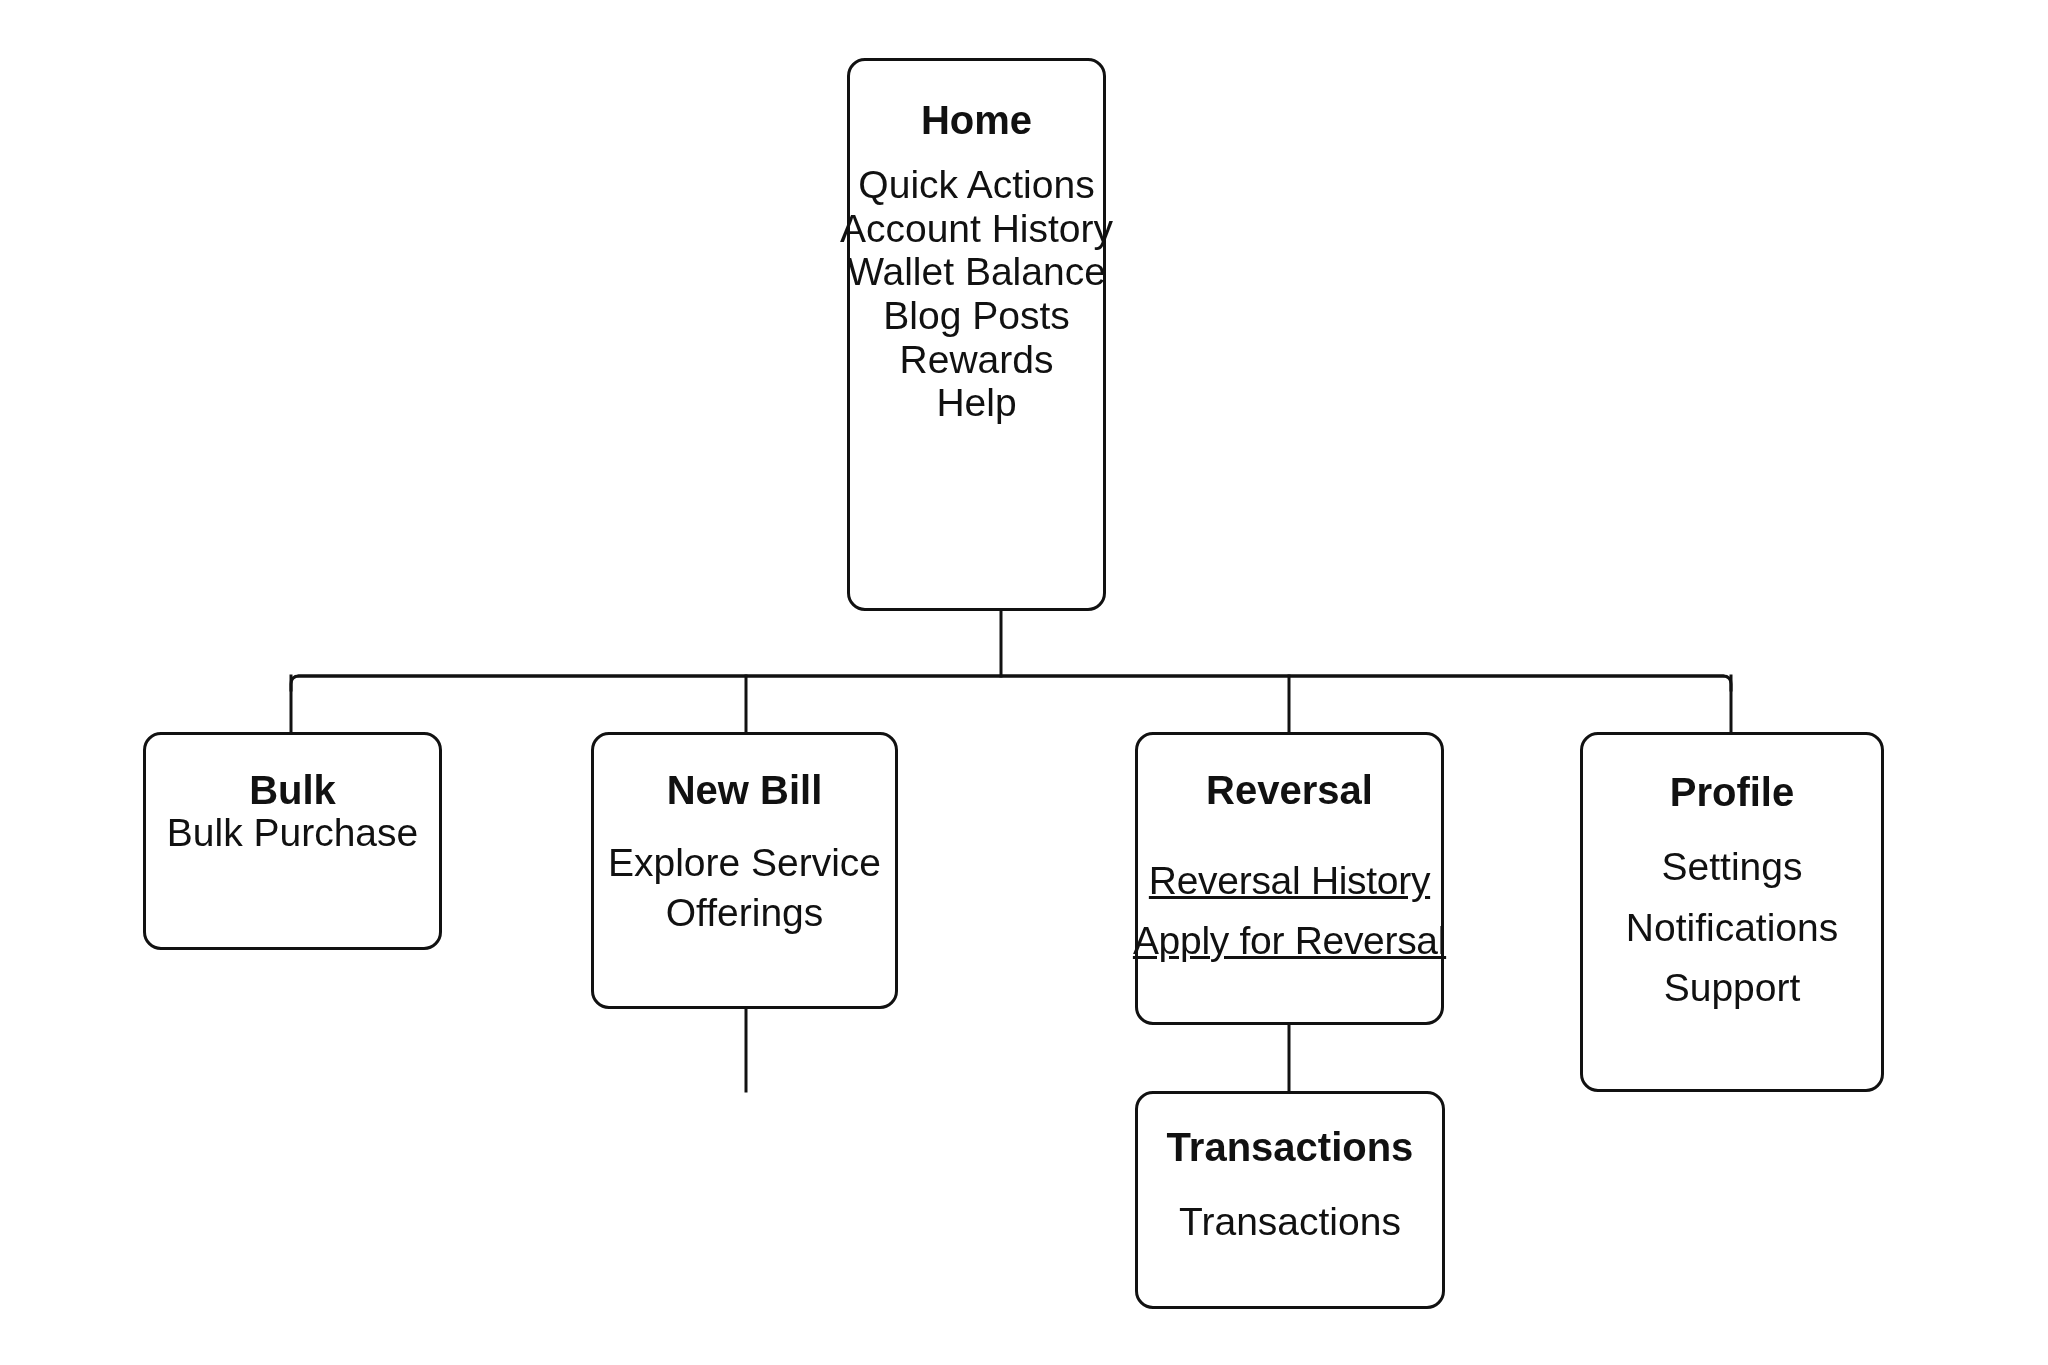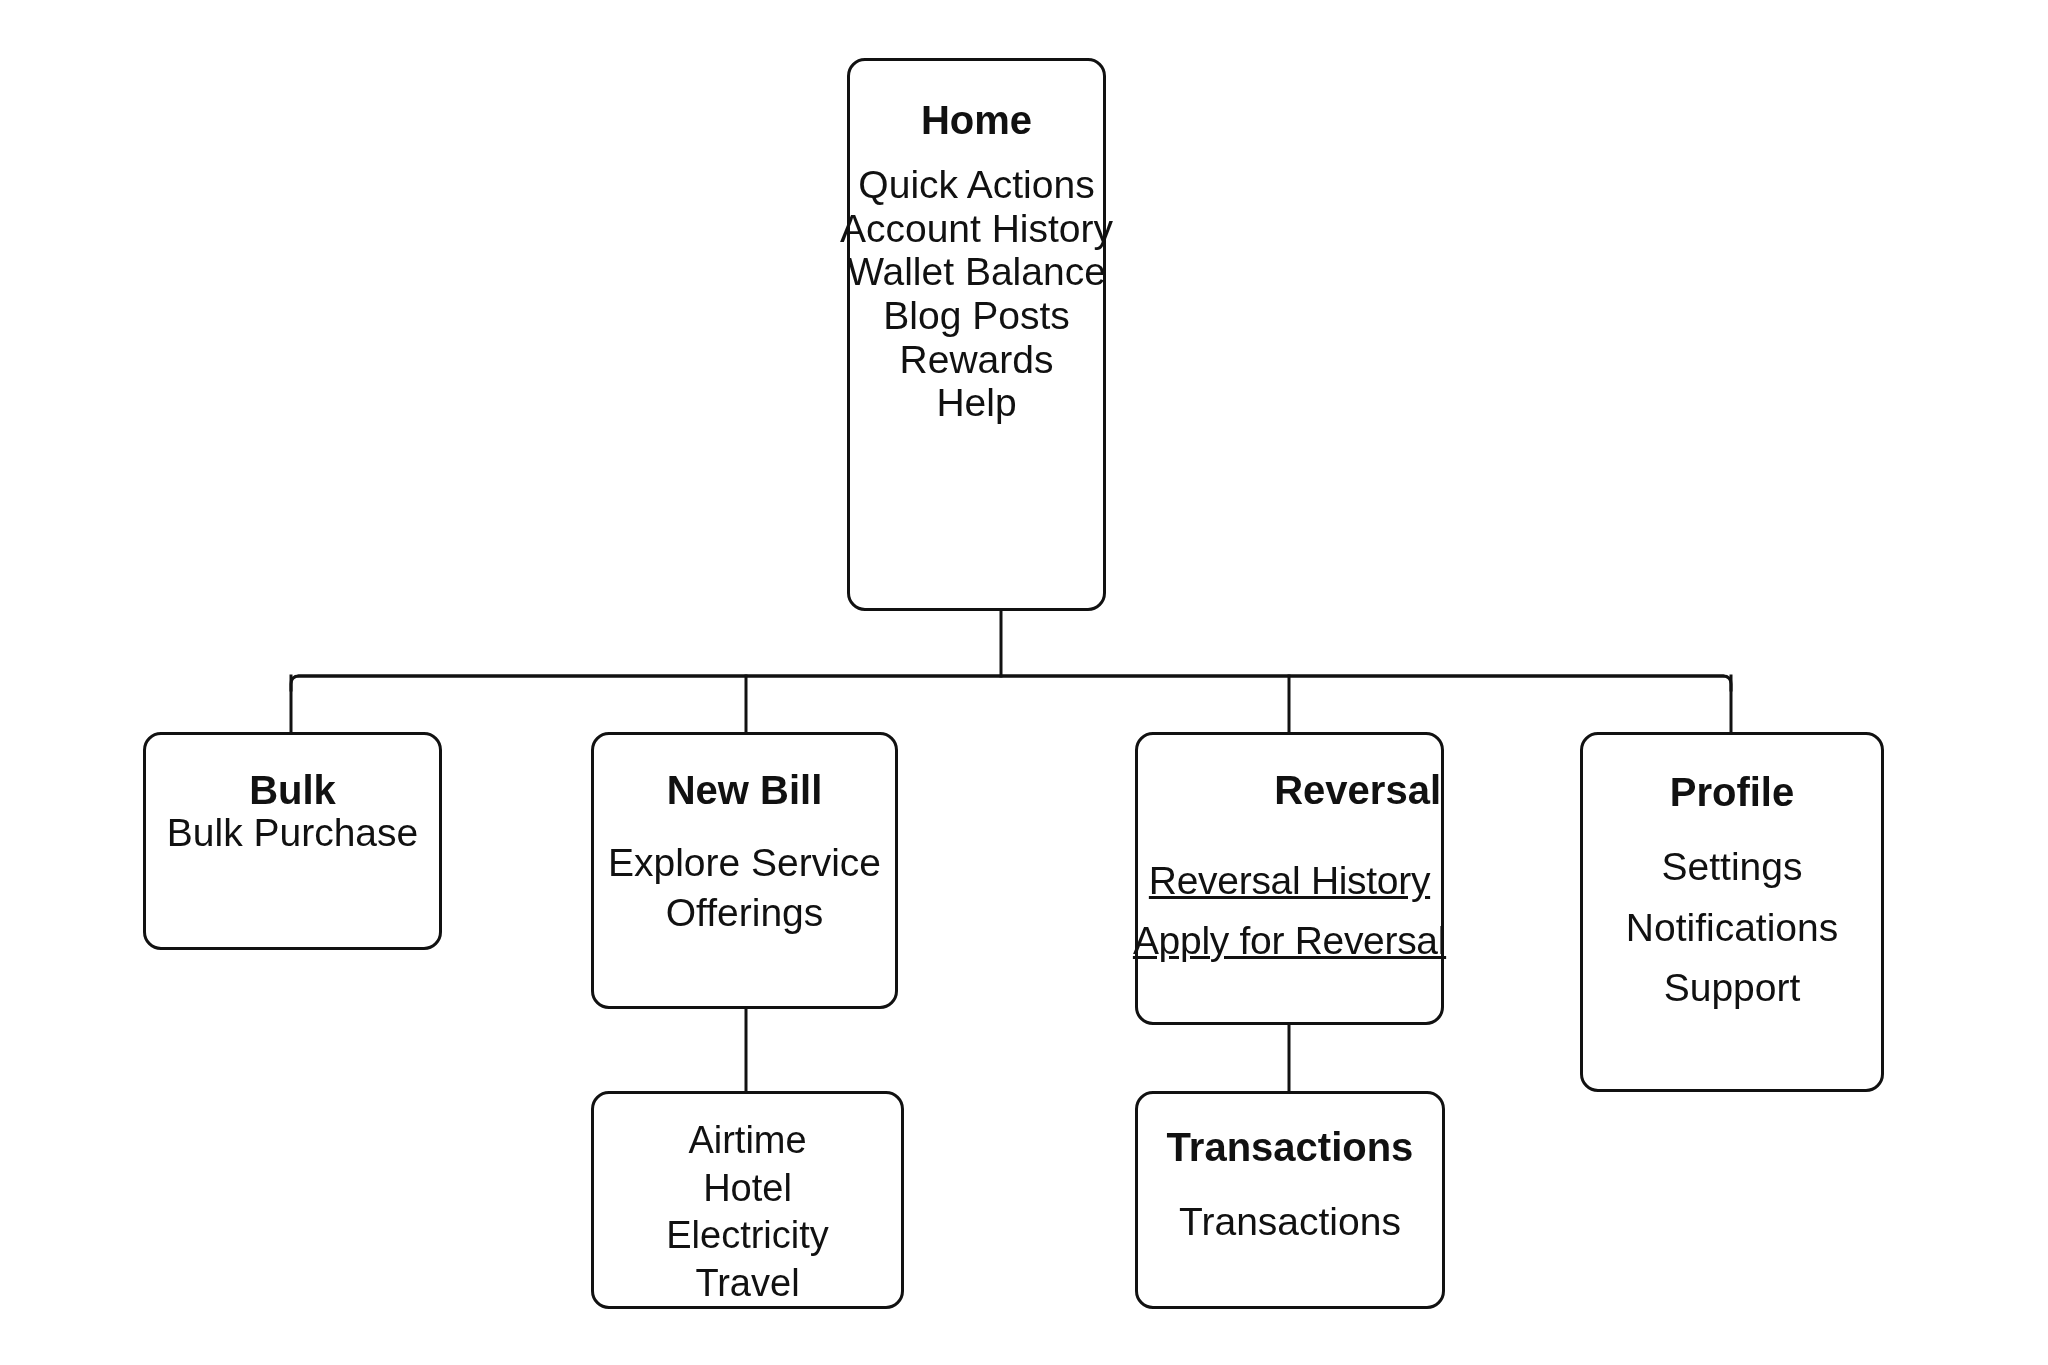--- a/index.html
+++ b/index.html
@@ -87,21 +87,20 @@
     padding-top: 34px;
   }
   #node-newbill .node-items { margin-top: 30px; gap: 6px; }
 
   #node-reversal {
     left: 1135px;
     top: 732px;
     width: 309px;
     height: 293px;
     padding-top: 34px;
-    align-items: flex-end;
   }
   #node-reversal .node-items { margin-top: 48px; gap: 16px; text-decoration: underline; }
   #node-reversal .node-item { letter-spacing: -0.3px; }
 
   #node-profile {
     left: 1580px;
     top: 732px;
     width: 304px;
     height: 360px;
     padding-top: 36px;
@@ -193,28 +192,20 @@
 
   <div class="node" id="node-profile">
     <div class="node-title">Profile</div>
     <div class="node-items">
       <div class="node-item">Settings</div>
       <div class="node-item">Notifications</div>
       <div class="node-item">Support</div>
     </div>
   </div>
 
-  <div class="node" id="node-services">
-    <div class="node-items">
-      <div class="node-item">Airtime</div>
-      <div class="node-item">Hotel</div>
-      <div class="node-item">Electricity</div>
-      <div class="node-item">Travel</div>
-    </div>
-  </div>
 
   <div class="node" id="node-transactions">
     <div class="node-title">Transactions</div>
     <div class="node-items">
       <div class="node-item">Transactions</div>
     </div>
   </div>
 
 </div>
 

